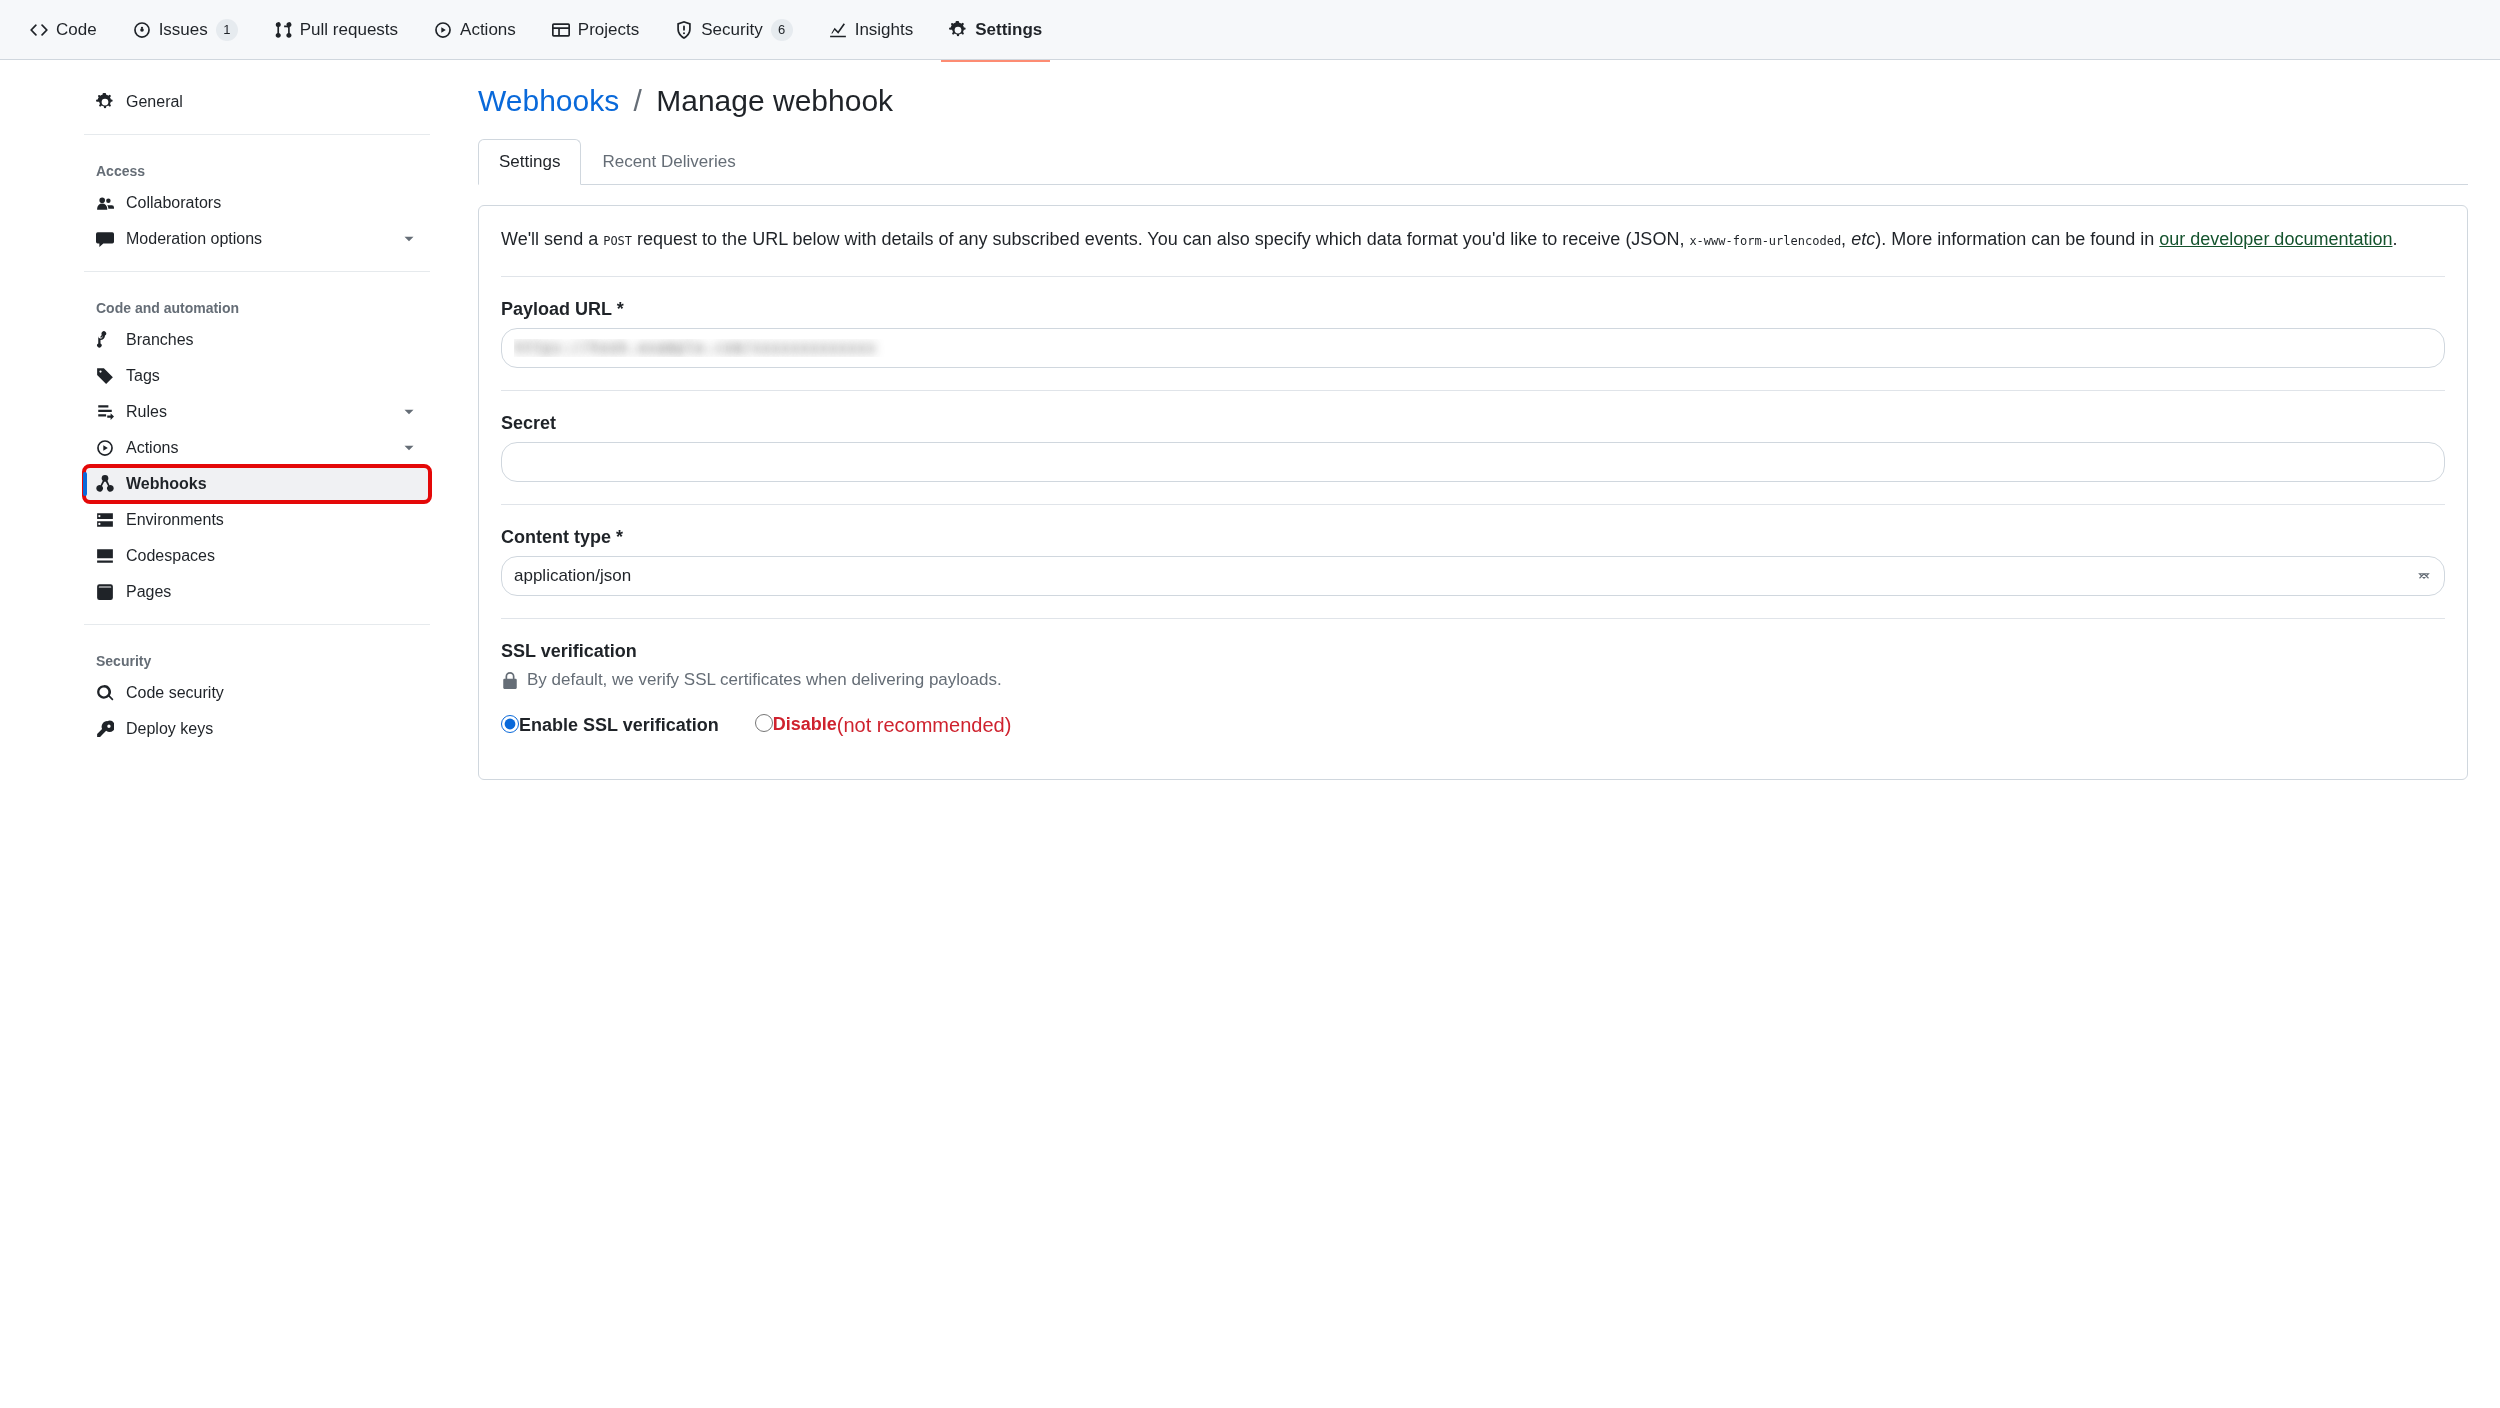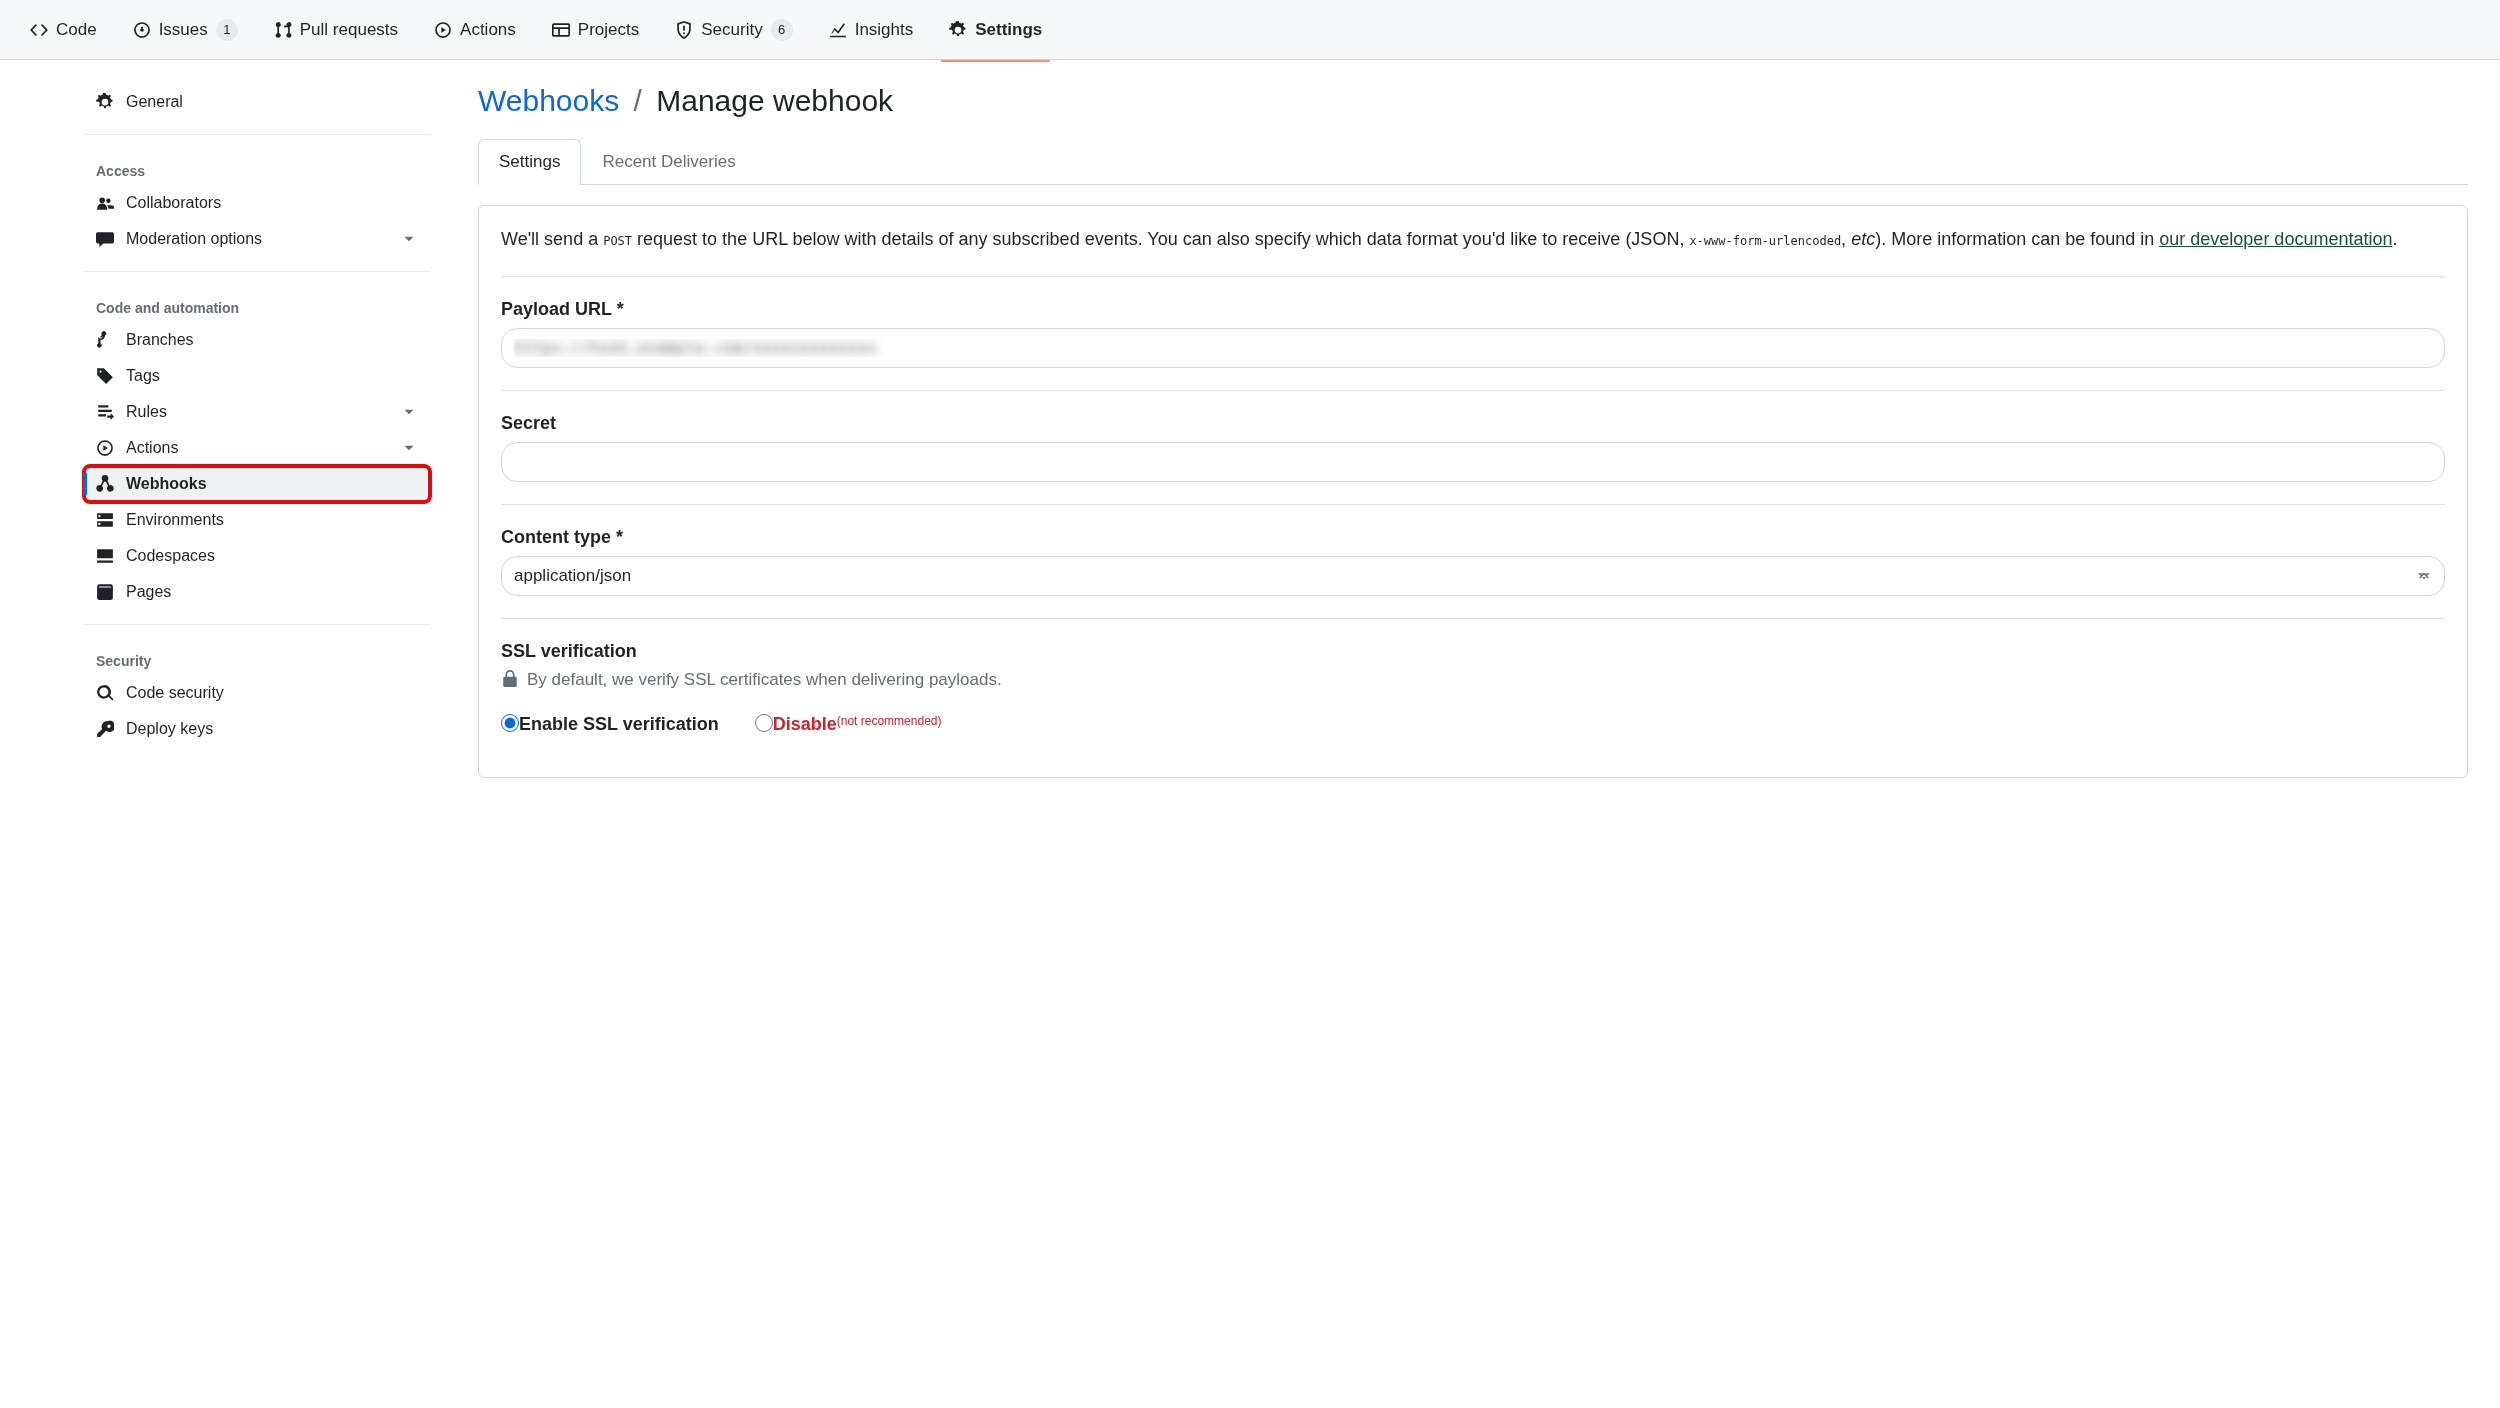--- a/index.html
+++ b/index.html
@@ -170,27 +170,27 @@
   .form-select-wrap { position: relative; }
   .form-select { appearance: none; }
   .select-caret {
     position: absolute;
     right: 12px; top: 50%;
     transform: translateY(-50%);
     pointer-events: none;
     color: #656d76;
   }
   .ssl-sub {
-    display: flex; align-items: flex-start; gap: 8px;
+    display: flex; align-items: flex-end; gap: 8px;
     color: #656d76; font-size: 17px; margin: 8px 0 24px;
   }
   .radio-row { display: flex; align-items: center; gap: 36px; }
   .radio-item { display: flex; font-size: 18px; cursor: pointer; }
   .radio-item .disable-label { color: #cf222e; font-weight: 600; }
-  .radio-item .not-rec { color: #cf222e; font-weight: 400; font-size: 12px; }
+  .radio-item .not-rec { color: #cf222e; font-weight: 400; font-size: 20px; }
   input[type=radio] { width: 18px; height: 18px; accent-color: #0969da; cursor: pointer; }
 </style>
 </head>
 <body>
 
 <nav class="top-nav">
   <div class="top-nav-item">
     <span class="icon">
         <svg viewBox="0 0 16 16">
           <path d="M4.72 3.22a.75.75 0 011.06 1.06L2.06 8l3.72 3.72a.75.75 0 11-1.06 1.06L.47 8.53a.75.75 0 010-1.06l4.25-4.25zm6.56 0a.75.75 0 10-1.06 1.06L13.94 8l-3.72 3.72a.75.75 0 101.06 1.06l4.25-4.25a.75.75 0 000-1.06l-4.25-4.25z"></path>

